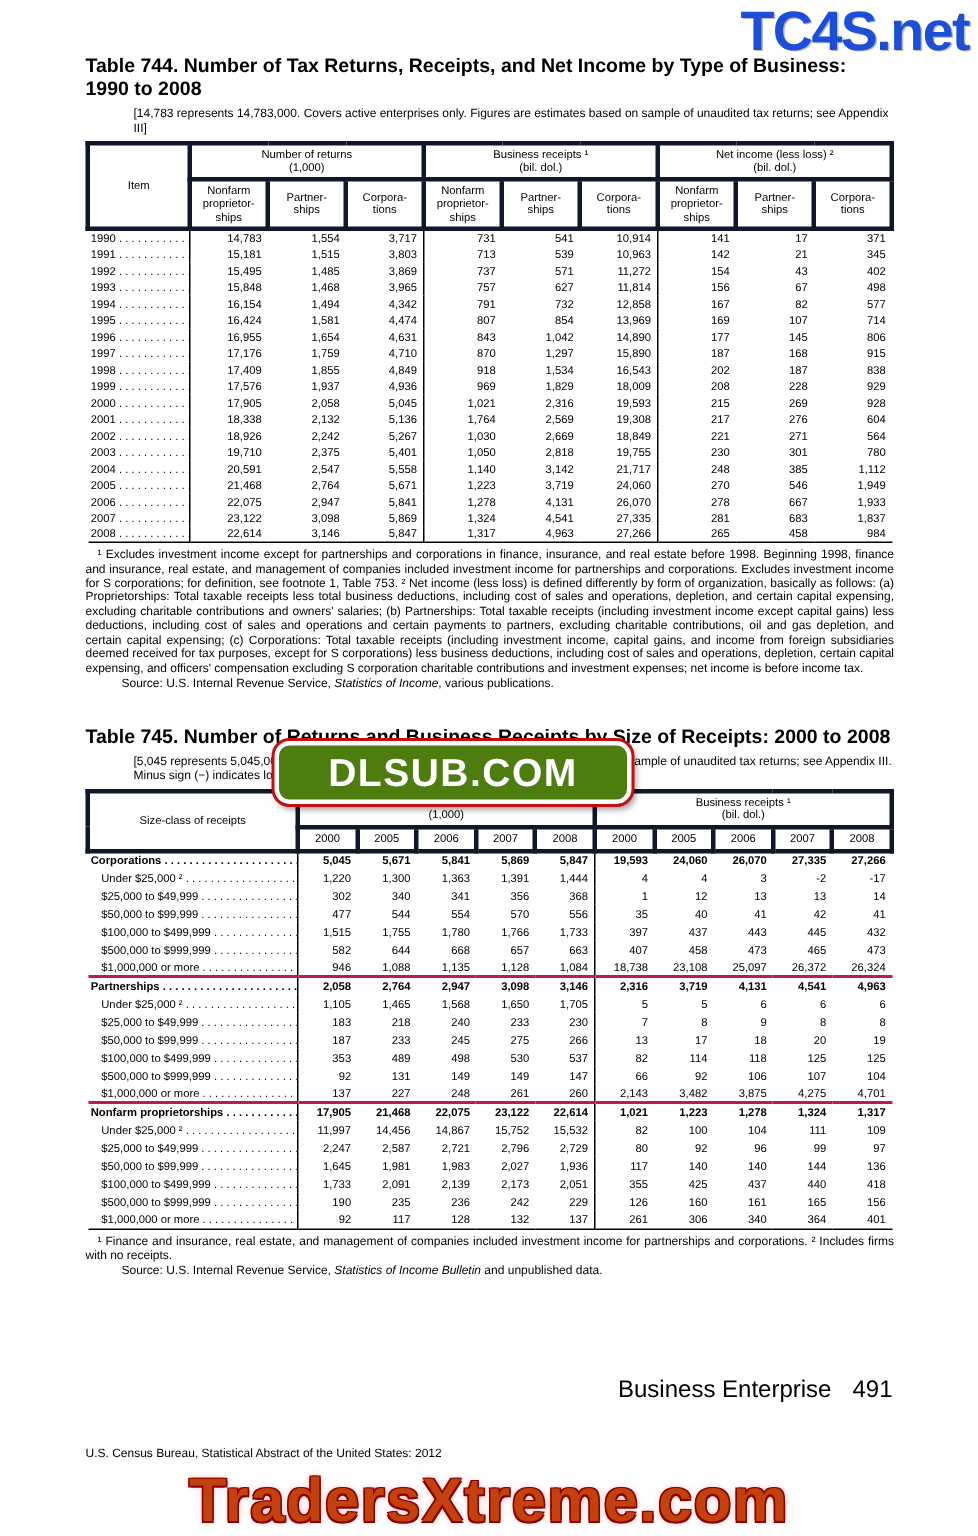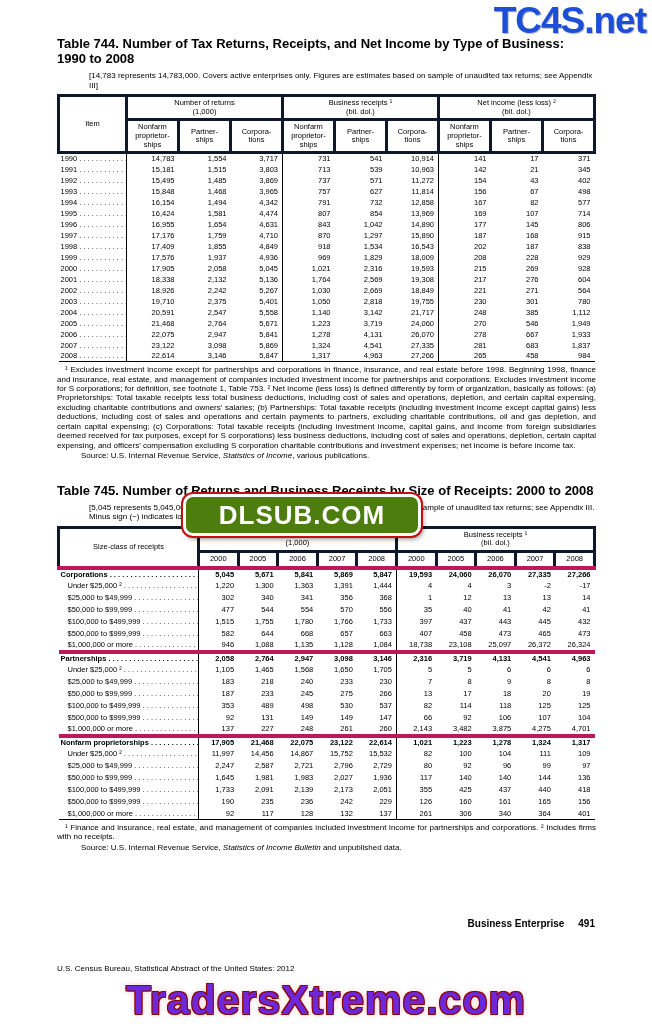--- a/index.html
+++ b/index.html
@@ -18,21 +18,21 @@
   }
   .wm-badge {
     position: absolute; left: 183px; top: 494px; width: 238px; height: 42px;
     background: #4d7c0f; border: 3px solid #ffffff; border-radius: 10px;
     box-shadow: 0 0 0 2px #c40f0f, 2px 3px 5px rgba(0,0,0,0.45);
     display: flex; align-items: center; justify-content: center;
     color: #ffffff; font-weight: 900; font-size: 26px; letter-spacing: 1px; z-index: 6;
   }
   .wm-bottom {
     position: absolute; bottom: 0px; left: 50%; transform: translateX(-50%);
-    white-space: nowrap; font-size: 41px; font-weight: 900; color: #6d28d9;
+    white-space: nowrap; font-size: 41px; font-weight: 900; color: #c2410c;
     letter-spacing: 1px; z-index: 6;
     text-shadow: -1px -1px 0 #8b0000, 1px -1px 0 #8b0000, -1px 1px 0 #8b0000, 1px 1px 0 #8b0000, 0 0 6px #ffb9b9;
   }
 
   
   .tbl-title { font-size: 13px; font-weight: bold; line-height: 1.16; margin: 0 0 5px 0; }
   .tbl-title.second { margin-top: 22px; }
   .note { font-size: 8px; line-height: 1.18; margin: 0 0 4px 0; padding-left: 32px; }
   .footnote { font-size: 8px; line-height: 1.18; margin: 3px 0 0 0; text-align: justify; text-indent: 8px; }
   .source { font-size: 8px; line-height: 1.2; margin: 1px 0 0 16px; text-indent: 8px; }
@@ -45,24 +45,24 @@
   }
   tbody td { font-size: 7.5px; padding: 0 2px; overflow: hidden; }
   #t744 tbody td { height: 11px; }
   #t745 tbody td { height: 12px; }
   td.num { text-align: right; padding-right: 4px; white-space: nowrap; }
   td.grp { border-left: 1px solid #000; }
   td.row-label { white-space: nowrap; }
   td.row-label::after { content: " . . . . . . . . . . . . . . . . . . . . . . . . . . . . . ."; }
   td.row-label.indent { padding-left: 9px; }
   tr.bold-row { font-weight: bold; }
-  tr.bold-row td { border-top: 4px solid #be185d; }
+  tr.bold-row td { border-top: 2px solid #be185d; }
 
   
-  .footer-right { position: absolute; right: 57px; top: 918px; font-size: 10px; font-weight: bold; }
+  .footer-right { position: absolute; right: 57px; top: 918px; font-size: 16px; font-weight: normal; }
   .footer-right .pageno { margin-left: 14px; }
   .footer-left { position: absolute; left: 57px; top: 964px; font-size: 8px; text-align: right; }
 </style>
 </head>
 <body>
 
 <div class="page">
 
   <div class="wm-top">TC4S.net</div>
 

